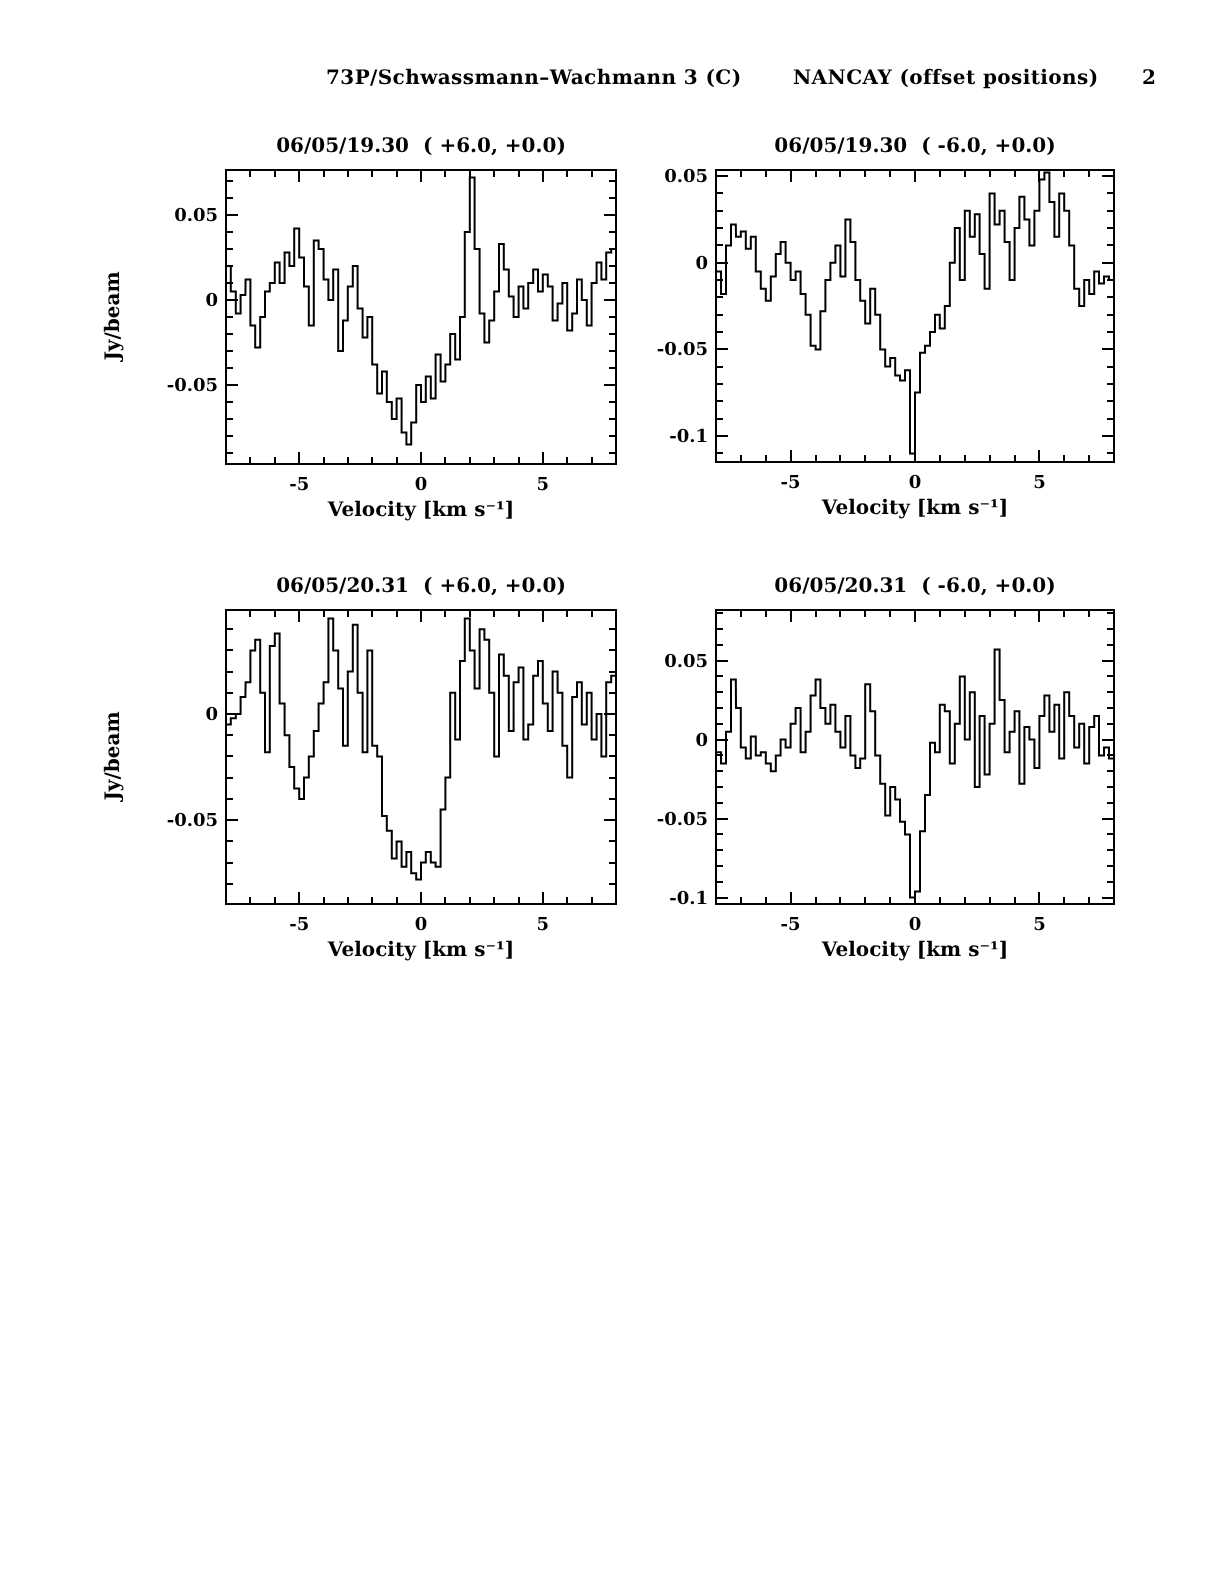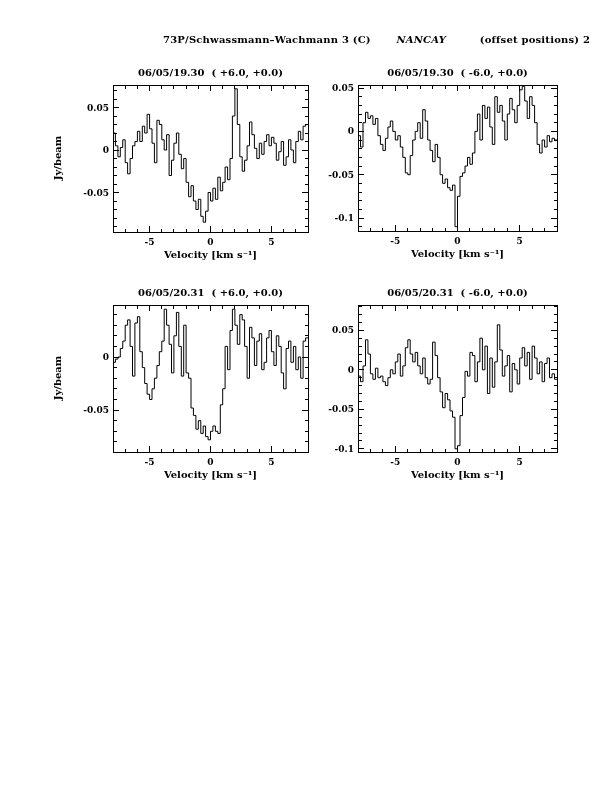--- a/index.html
+++ b/index.html
@@ -13,22 +13,22 @@
   }
   .header{
     position:absolute;
     left:118px;top:34px;
     font-size:10px;font-weight:700;
     white-space:nowrap;
     letter-spacing:0.2px;
   }
   .header span{display:inline-block;}
   .hdr-gap-a{margin-right:22px;margin-left:45px;}
-  .hdr-gap-b{margin-right:30px;font-style:italic;}
-  .hdr-gap-c{}
+  .hdr-gap-b{}
+  .hdr-gap-c{margin-right:18px;}
   .panel{position:absolute;}
   .ylabel{
     position:absolute;
     font-size:10px;font-weight:700;
     white-space:nowrap;
     transform:translate(-50%,-50%) rotate(-90deg);
   }
   svg{display:block;}
   svg .t-title{font-family:"DejaVu Serif",serif;font-size:10px;font-weight:700;}
   svg .t-tick{font-family:"DejaVu Serif",serif;font-size:9px;font-weight:700;}

